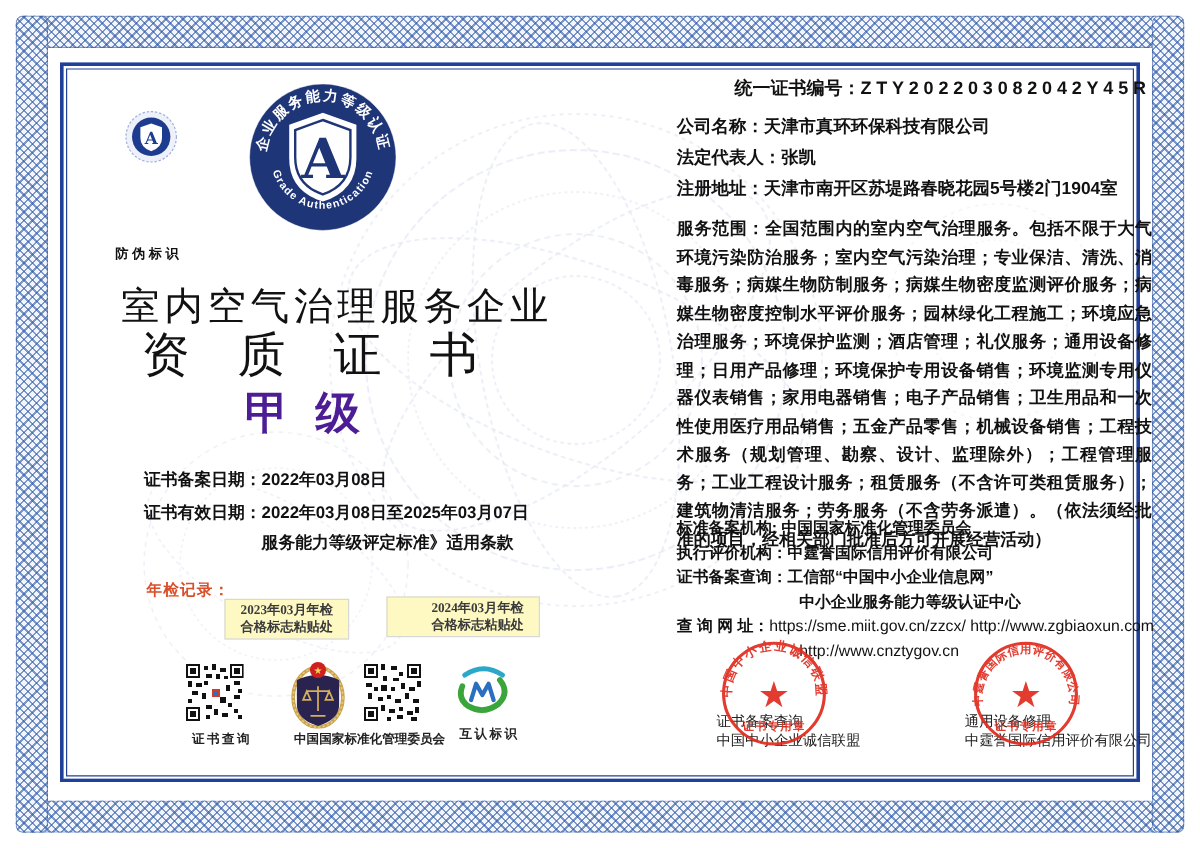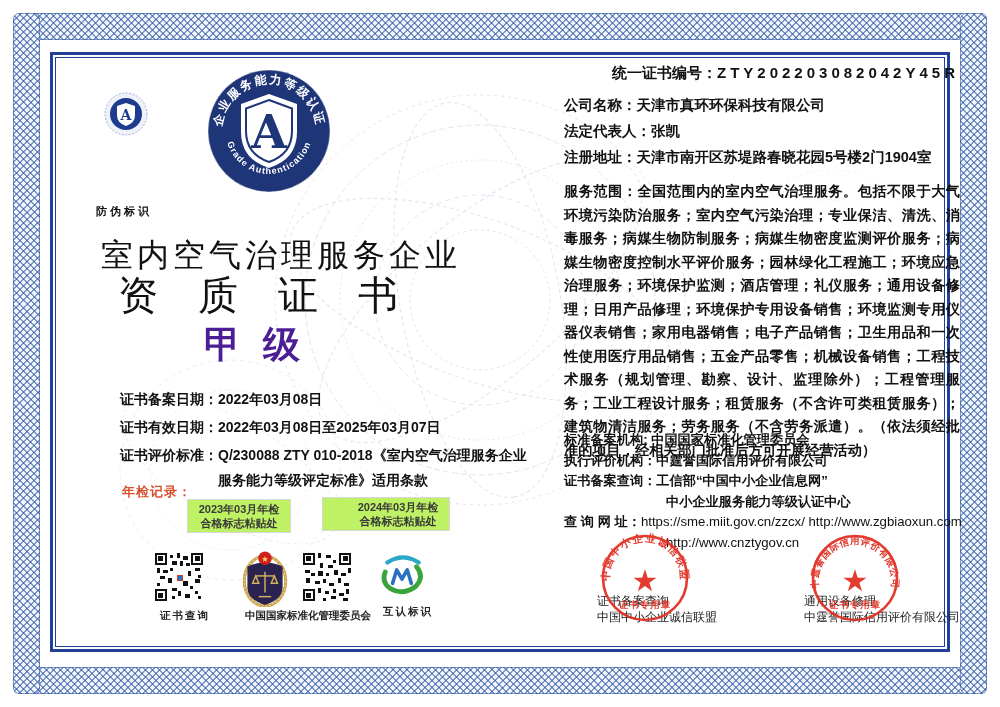--- a/index.html
+++ b/index.html
@@ -33,23 +33,23 @@
 
   
   .anti-fake-label { left:96px; top:194px; font-size:11px; font-weight:bold; letter-spacing:3px;margin-top:10px; }
   .title1 { left:101px; top:218px; font-size:32px; font-weight:normal; letter-spacing:4px;margin-top:16px; }
   .title2 { left:118px; top:268px; font-size:40px; font-weight:normal; letter-spacing:40px; }
   .grade  { left:204px; top:320px; font-size:37px; font-weight:bold; letter-spacing:22px; color:#4c1d95; }
   .dates  { left:120px; top:385px; font-size:14px; font-weight:bold; line-height:28px; }
   .dates .indent { padding-left:98px; line-height:22px; }
   .annual-label { left:122px; top:483px; font-size:13px; font-weight:bold; color:#d94f2b; letter-spacing:1px; }
   .annual-box {
-    width:102px; height:32px; background:#bef264; border:1px solid #d8d8d8;
+    width:102px; height:32px; background:#fef9c3; border:1px solid #d8d8d8;
     font-size:11px; font-weight:bold; color:#3a3a3a; text-align:center; line-height:14px;
-    display:flex; flex-direction:column; justify-content:center;
+    display:flex; flex-direction:column; justify-content:center;font-family:Liberation Serif, serif;
   }
   .icon-label { font-size:10.5px; font-weight:bold; color:#222; }
 
   
   .cert-no { left:612px; top:64px; font-size:15px; font-weight:bold; }
   .cert-no .num { letter-spacing:4px; }
   .info-line { left:564px; font-size:14.5px; font-weight:bold; }
   .scope { left:564px; top:180px; width:396px; font-size:14.2px; font-weight:600;
            line-height:23.5px; text-align:justify; }
   .agencies { left:564px; top:430px; width:400px; font-size:13.2px; line-height:20.6px; }
@@ -136,21 +136,20 @@
     <text y="17" text-anchor="middle" font-size="46" font-weight="bold" fill="#1e3577" font-family="DejaVu Serif, serif">A</text>
   </svg>
 
   <div class="abs title1 nowrap">室内空气治理服务企业</div>
   <div class="abs title2 nowrap">资质证书</div>
   <div class="abs grade nowrap">甲级</div>
 
   <div class="abs dates">
     <div class="nowrap"><span>证书备案日期：</span><span>2022年03月08日</span></div>
     <div class="nowrap"><span>证书有效日期：</span><span>2022年03月08日至2025年03月07日</span></div>
-    <div class="nowrap"><span>证书评价标准：</span><span>Q/230088 ZTY 010-2018《室内空气治理服务企业</span></div>
     <div class="nowrap indent">服务能力等级评定标准》适用条款</div>
   </div>
 
   <div class="abs annual-label nowrap">年检记录：</div>
   <div class="abs annual-box" style="left:187px; top:499px;">
     <div>2023年03月年检</div>
     <div>合格标志粘贴处</div>
   </div>
   <div class="abs annual-box" style="left:322px; top:497px;padding-left:24px;">
     <div>2024年03月年检</div>

